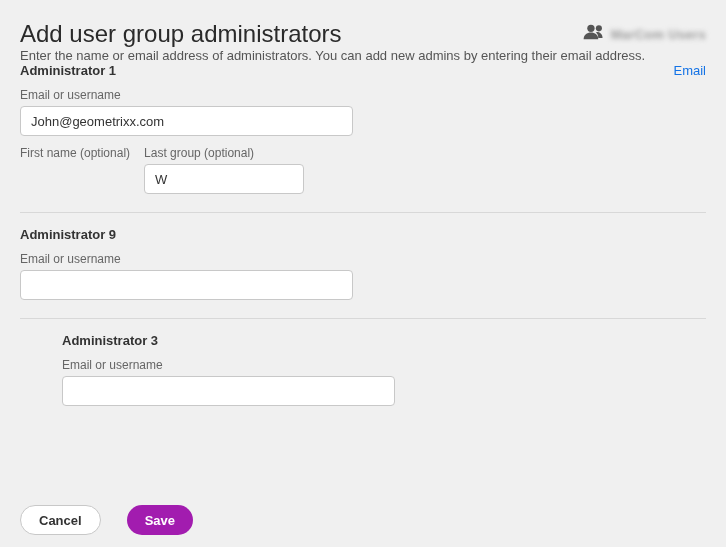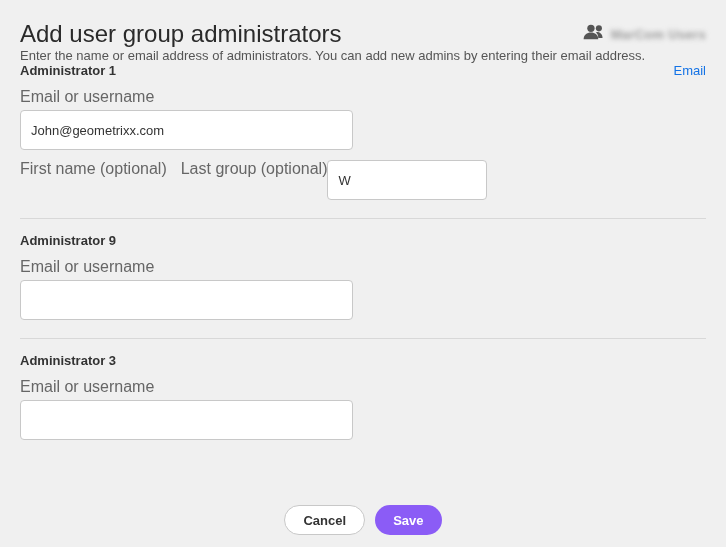--- a/index.html
+++ b/index.html
@@ -46,83 +46,83 @@
     }
     .subtitle {
       font-size: 13px;
       color: #555;
     }
     .admin-section {
       border-bottom: 1px solid #d8d8d8;
       padding-bottom: 18px;
       margin-bottom: 14px;
     }
-    .admin-section.last { border-bottom: none; }
+    .admin-section.last { border-bottom: none; margin-left: 42px; }
     .admin-header {
       display: flex;
       justify-content: space-between;
       align-items: flex-end;
       margin-bottom: 10px;
     }
     .admin-title {
       font-size: 13px;
       font-weight: 600;
       color: #333;
     }
     .remove-link {
       font-size: 13px;
       color: #1473e6;
       cursor: pointer;
       text-decoration: none;
     }
     .field-label {
-      font-size: 16px;
+      font-size: 12px;
       color: #666;
       margin-bottom: 4px;
       display: block;
     }
     .text-input {
-      height: 40px;
+      height: 30px;
       border: 1px solid #c8c8c8;
       border-radius: 4px;
       padding: 0 10px;
       font-size: 13px;
       color: #333;
       background: #fff;
       outline: none;
     }
     .email-row { margin-bottom: 10px; }
     .email-input { width: 333px; display: block; }
     .name-row { display: flex; gap: 14px; }
-    .name-col { display: flex; flex-direction: row; }
+    .name-col { display: flex; flex-direction: column; }
     .name-input { width: 160px; }
     .spacer { flex: 1; }
     .footer {
       display: flex;
-      justify-content: center;
-      gap: 10px;
+      justify-content: flex-start;
+      gap: 26px;
       padding-top: 10px;
     }
     .btn {
       height: 30px;
       padding: 0 18px;
       border-radius: 15px;
       font-size: 13px;
       font-weight: 600;
       cursor: pointer;
       border: none;
       outline: none;
     }
     .btn-cancel {
       background: #fff;
       border: 1px solid #c8c8c8;
       color: #333;
     }
     .btn-save {
-      background: #8b5cf6;
+      background: #a21caf;
       color: #fff;
     }
   </style>
 </head>
 <body>
 
 <div class="dialog">
 
   <div class="header-row">
     <h1 class="title">Add user group administrators</h1>

